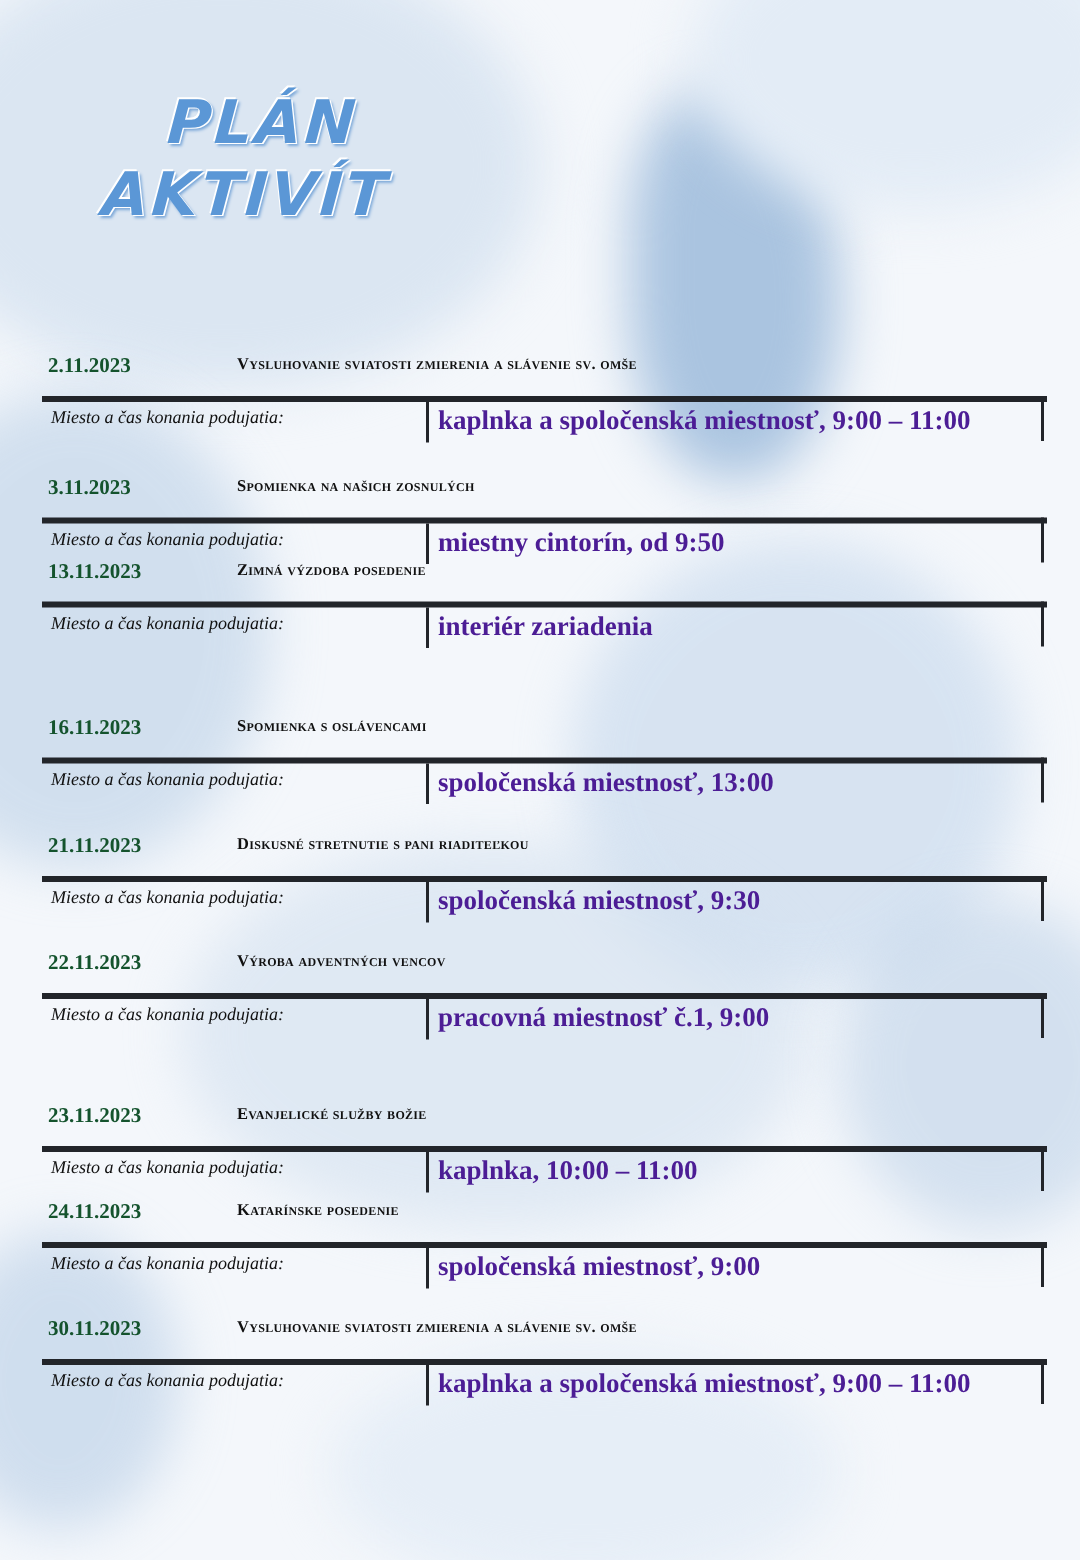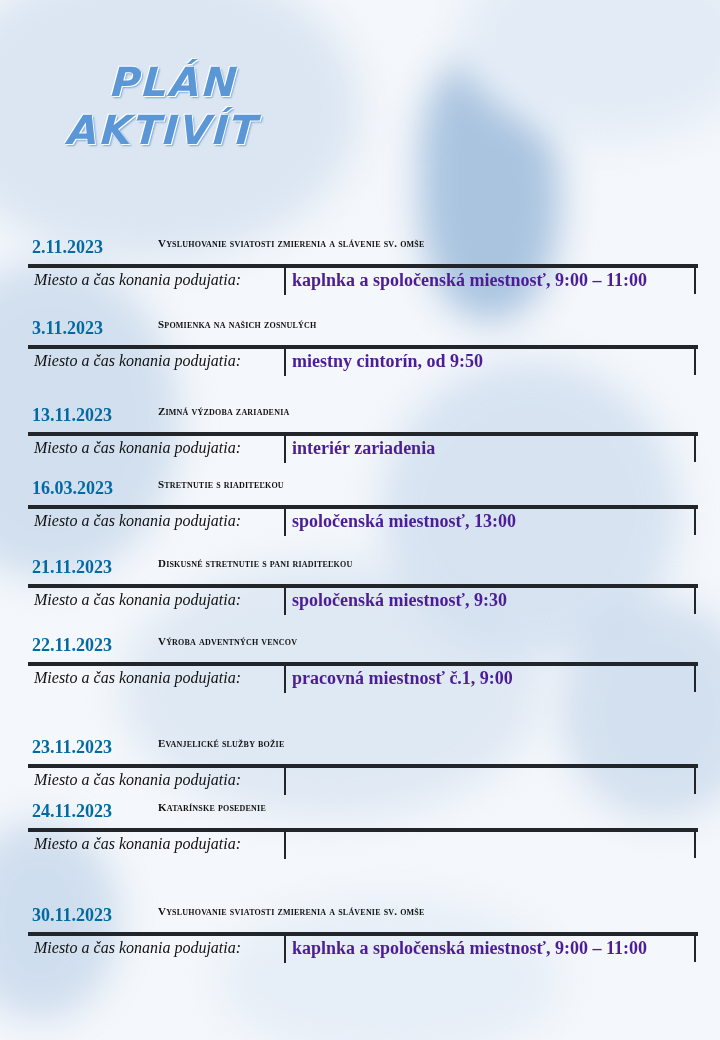--- a/index.html
+++ b/index.html
@@ -15,27 +15,27 @@
     font-family: "DejaVu Sans", sans-serif; font-style: italic; font-weight: bold;
     color: #5b97d6; font-size: 40px; line-height: 48px; letter-spacing: 2px;
     text-shadow: 1px 1px 0 #ffffff, -1px -1px 0 #ffffff, 2px 2px 2px #7aa7d8;
     transform: skewX(-4deg);
   }
   .title .l1 { display: block; padding-left: 40px; }
   .title .l2 { display: block; }
   .events { position: absolute; left: 0; top: 0; width: 720px; z-index: 3; }
   .event { position: absolute; left: 28px; width: 670px; height: 70px; }
   .ev-head { position: absolute; left: 0; top: 0; height: 22px; white-space: nowrap; }
-  .ev-date { position: absolute; left: 4px; top: 0; font-weight: bold; font-size: 18px; color: #0369a1; }
+  .ev-date { position: absolute; left: 4px; top: 0; font-weight: bold; font-size: 14px; color: #14532d; }
   .ev-name { position: absolute; left: 130px; top: 0; font-weight: bold; font-size: 11px; color: #111;
              font-variant: small-caps; letter-spacing: 0.2px; }
   .ev-rule { position: absolute; left: 0; top: 27px; width: 670px; height: 4px; background: #22252a; }
   .ev-rightbar { position: absolute; left: 666px; top: 27px; width: 2px; height: 30px; background: #22252a; }
   .ev-midbar { position: absolute; left: 256px; top: 31px; width: 2px; height: 27px; background: #22252a; }
-  .ev-label { position: absolute; left: 6px; top: 34px; font-style: italic; font-size: 16px; color: #111; white-space: nowrap; }
+  .ev-label { position: absolute; left: 6px; top: 34px; font-style: italic; font-size: 12px; color: #111; white-space: nowrap; }
   .ev-place { position: absolute; left: 264px; top: 33px; font-weight: bold; font-size: 18px; color: #4c1d95; white-space: nowrap; }
 </style>
 </head>
 <body>
 
 <div class="bg">
   <div class="blob" style="left:-60px;top:-40px;width:420px;height:300px;background:#dbe6f2;"></div>
   <div class="blob" style="left:420px;top:60px;width:140px;height:260px;background:#aac4e0;border-radius:40% 60% 50% 50%;"></div>
   <div class="blob" style="left:460px;top:-60px;width:300px;height:200px;background:#e3ecf6;"></div>
   <div class="blob" style="left:-80px;top:260px;width:260px;height:320px;background:#b6cde5;opacity:.55;"></div>
@@ -70,36 +70,36 @@
       <span class="ev-date">3.11.2023</span>
       <span class="ev-name">Spomienka na našich zosnulých</span>
     </div>
     <div class="ev-rule"></div>
     <div class="ev-rightbar"></div>
     <div class="ev-midbar"></div>
     <span class="ev-label">Miesto a čas konania podujatia:</span>
     <span class="ev-place">miestny cintorín, od 9:50</span>
   </div>
 
-  <div class="event" style="top:405px;font-family:Liberation Serif, serif;">
+  <div class="event" style="top:374px;font-family:Liberation Serif, serif;">
     <div class="ev-head">
       <span class="ev-date">13.11.2023</span>
-      <span class="ev-name">Zimná výzdoba zariadenia</span>
+      <span class="ev-name">Zimná výzdoba posedenie</span>
     </div>
     <div class="ev-rule"></div>
     <div class="ev-rightbar"></div>
     <div class="ev-midbar"></div>
     <span class="ev-label">Miesto a čas konania podujatia:</span>
     <span class="ev-place">interiér zariadenia</span>
   </div>
 
   <div class="event" style="top:478px;">
     <div class="ev-head">
-      <span class="ev-date">16.03.2023</span>
-      <span class="ev-name">Stretnutie s riaditeľkou</span>
+      <span class="ev-date">16.11.2023</span>
+      <span class="ev-name">Spomienka s oslávencami</span>
     </div>
     <div class="ev-rule"></div>
     <div class="ev-rightbar"></div>
     <div class="ev-midbar"></div>
     <span class="ev-label">Miesto a čas konania podujatia:</span>
     <span class="ev-place">spoločenská miestnosť, 13:00</span>
   </div>
 
   <div class="event" style="top:557px;text-align:center;">
     <div class="ev-head">
@@ -127,34 +127,36 @@
 
   <div class="event" style="top:721px;margin-top:16px;">
     <div class="ev-head">
       <span class="ev-date">23.11.2023</span>
       <span class="ev-name">Evanjelické služby božie</span>
     </div>
     <div class="ev-rule"></div>
     <div class="ev-rightbar"></div>
     <div class="ev-midbar"></div>
     <span class="ev-label">Miesto a čas konania podujatia:</span>
+    <span class="ev-place">kaplnka, 10:00 – 11:00</span>
   </div>
 
   <div class="event" style="top:801px;text-align:center;">
     <div class="ev-head">
       <span class="ev-date">24.11.2023</span>
       <span class="ev-name">Katarínske posedenie</span>
     </div>
     <div class="ev-rule"></div>
     <div class="ev-rightbar"></div>
     <div class="ev-midbar"></div>
     <span class="ev-label">Miesto a čas konania podujatia:</span>
+    <span class="ev-place">spoločenská miestnosť, 9:00</span>
   </div>
 
-  <div class="event" style="top:905px;text-decoration:underline;">
+  <div class="event" style="top:879px;text-decoration:underline;">
     <div class="ev-head">
       <span class="ev-date">30.11.2023</span>
       <span class="ev-name">Vysluhovanie sviatosti zmierenia a slávenie sv. omše</span>
     </div>
     <div class="ev-rule"></div>
     <div class="ev-rightbar"></div>
     <div class="ev-midbar"></div>
     <span class="ev-label">Miesto a čas konania podujatia:</span>
     <span class="ev-place">kaplnka a spoločenská miestnosť, 9:00 – 11:00</span>
   </div>

